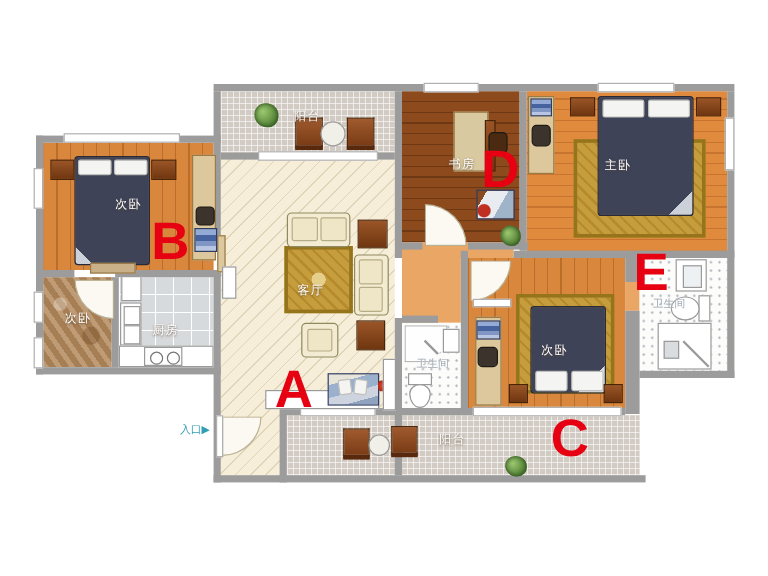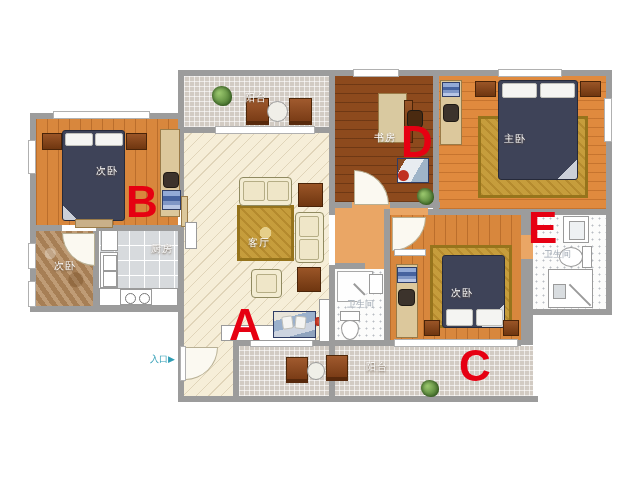--- a/index.html
+++ b/index.html
@@ -171,21 +171,21 @@
   <div class="whitebox" style="left:101px;top:230px;width:17px;height:21px;"></div>
   <div class="whitebox" style="left:100px;top:252px;width:18px;height:36px;">
     <div style="position:absolute;left:2px;top:2px;width:12px;height:14px;border:1px solid #9a9a9a;"></div>
     <div style="position:absolute;left:2px;top:18px;width:12px;height:14px;border:1px solid #9a9a9a;"></div>
   </div>
   <div class="whitebox" style="left:99px;top:288px;width:79px;height:18px;"></div>
   <div class="whitebox" style="left:120px;top:289px;width:32px;height:16px;">
     <div style="position:absolute;left:4px;top:3px;width:9px;height:9px;border:1px solid #777;border-radius:50%;"></div>
     <div style="position:absolute;left:18px;top:3px;width:9px;height:9px;border:1px solid #777;border-radius:50%;"></div>
   </div>
-  <div class="rlabel" style="left:127px;top:244px;margin-left:24px;">厨房</div>
+  <div class="rlabel" style="left:127px;top:271px;">厨房</div>
 
   <div class="tan" style="left:378px;top:93px;width:29px;height:50px;background:#d9c9a0;"></div>
   <div class="brown" style="left:404px;top:100px;width:9px;height:43px;"></div>
   <div class="darkchair" style="left:407px;top:110px;width:16px;height:18px;background:#4a2a10;"></div>
   <div class="rlabel" style="left:374px;top:133px;">书房</div>
   <div class="photo" style="left:397px;top:158px;width:32px;height:25px;background:
      radial-gradient(circle at 18% 72%, #c03020 0 5px, rgba(0,0,0,0) 6px),
      linear-gradient(120deg,#8a4a20 0 18%, #e8ecf0 18% 60%, #9fb4c8 60%);"></div>
   <div class="plant" style="left:417px;top:188px;width:17px;height:17px;"></div>
   <div class="marker" style="left:401px;top:120px;">D</div>

